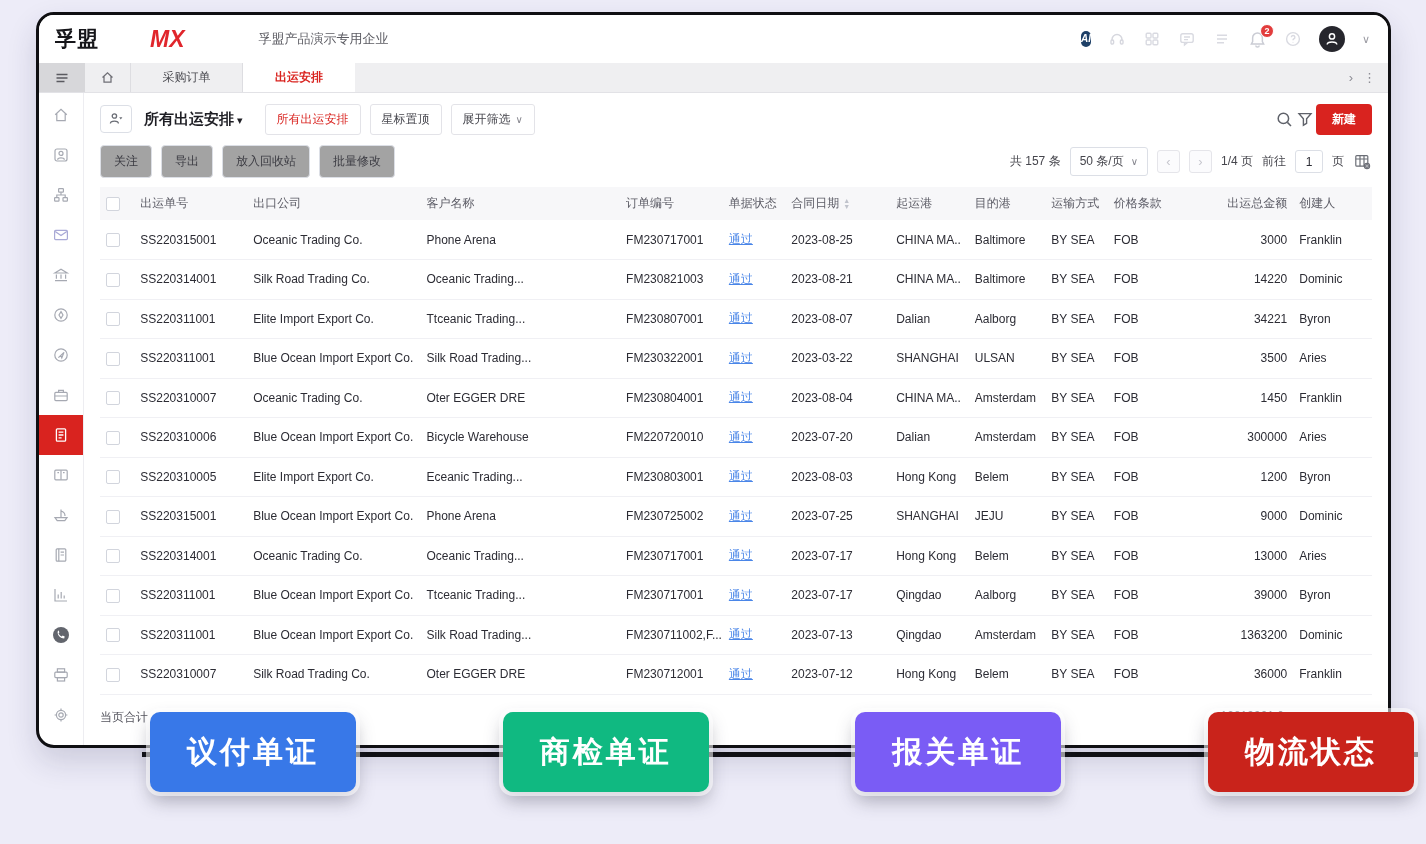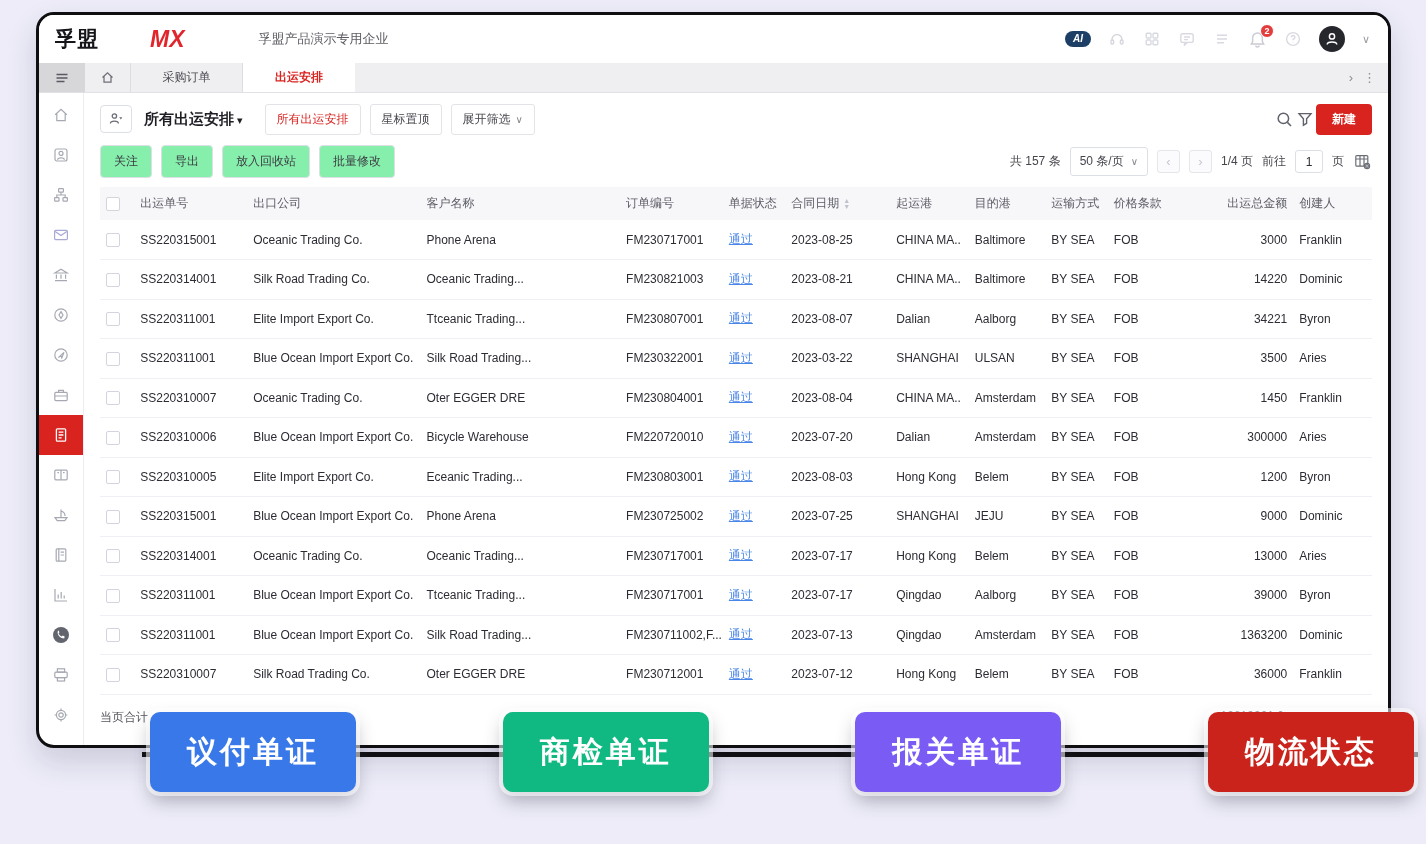--- a/index.html
+++ b/index.html
@@ -12,21 +12,21 @@
     box-shadow:0 14px 30px rgba(40,40,80,.16); }
 
   
   .topbar { height:48px; display:flex; align-items:center; padding:0 18px 0 16px; background:#fff; flex:0 0 auto;gap:48px; }
   .logo-cn { font-size:21px; font-weight:bold; color:#16161a; letter-spacing:1px; }
   .logo-mx { font-size:23px; font-weight:bold; color:#e0262c; font-style:italic; margin-left:3px; }
   .company { margin-left:26px; font-size:13px; color:#5c5c63; }
   .top-icons { margin-left:auto; display:flex; align-items:center; gap:17px; }
   .tico { position:relative; display:flex; align-items:center; justify-content:center; cursor:pointer; }
   .ai-pill { background:#1d3f66; color:#fff; font-size:10px; font-weight:bold; font-style:italic;
-    padding:3px 8px; border-radius:10px; line-height:1; }
+    padding:3px 0; border-radius:10px; line-height:1; }
   .badge { position:absolute; top:-6px; right:-7px; min-width:14px; height:14px; border-radius:8px;
     background:#e23c3c; color:#fff; font-size:9px; font-weight:bold; display:flex; align-items:center;
     justify-content:center; padding:0 3px; border:1.5px solid #fff; }
   .avatar { width:26px; height:26px; border-radius:50%; background:#26262d; display:flex; align-items:center; justify-content:center; }
   .chev { color:#9a9aa2; font-size:11px; }
 
   
   .tabstrip { height:30px; background:#efeff1; display:flex; align-items:stretch; border-bottom:1px solid #e2e2e6; flex:0 0 auto; }
   .burger { width:46px; background:#d7d7da; display:flex; align-items:center; justify-content:center; cursor:pointer; }
   .home { width:46px; display:flex; align-items:center; justify-content:center; border-right:1px solid #dddde1; cursor:pointer; }
@@ -53,21 +53,21 @@
   .pill { font-size:12px; padding:6px 11px; border:1px solid #e3e3e8; border-radius:3px; color:#45454c;
     background:#fff; cursor:pointer; white-space:nowrap; }
   .pill.active { color:#d9231f; }
   .pill .pcaret { color:#85858d; font-size:10px; margin-left:5px; }
   .filter-right { margin-left:auto; display:flex; align-items:center; gap:2px; }
   .btn-new { background:#d9231f; color:#fff; font-size:12px; font-weight:bold; padding:7px 16px;
     border-radius:4px; border:none; cursor:pointer; }
 
   
   .action-row { display:flex; align-items:center; margin-top:10px; flex:0 0 auto; }
-  .btn { font-size:12px; color:#3c3c43; background:#86efac; border:1px solid #dcdfe6; border-radius:4px;
+  .btn { font-size:12px; color:#3c3c43; background:#a3a3a3; border:1px solid #dcdfe6; border-radius:4px;
     padding:7px 13px; margin-right:9px; cursor:pointer; white-space:nowrap; }
   .pager { margin-left:auto; display:flex; align-items:center; gap:9px; font-size:12px; color:#46464d; white-space:nowrap; }
   .page-size { border:1px solid #dcdfe6; border-radius:3px; padding:5px 9px; display:flex; gap:7px;
     align-items:center; cursor:pointer; background:#fff; }
   .page-size .pcaret { color:#85858d; font-size:10px; }
   .pg-btn { width:23px; height:23px; border:1px solid #e5e5ea; border-radius:3px; display:flex; align-items:center;
     justify-content:center; color:#c6c6ce; background:#fbfbfd; cursor:pointer; font-size:13px; }
   .goto-input { width:28px; height:23px; border:1px solid #dcdfe6; border-radius:3px; text-align:center;
     font-size:12px; color:#2e2e36; }
 

